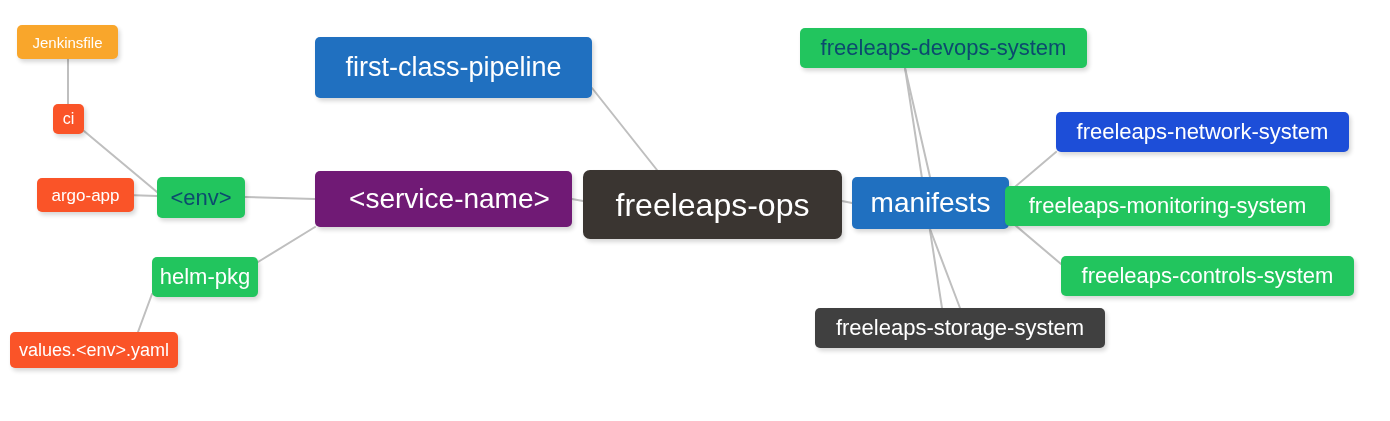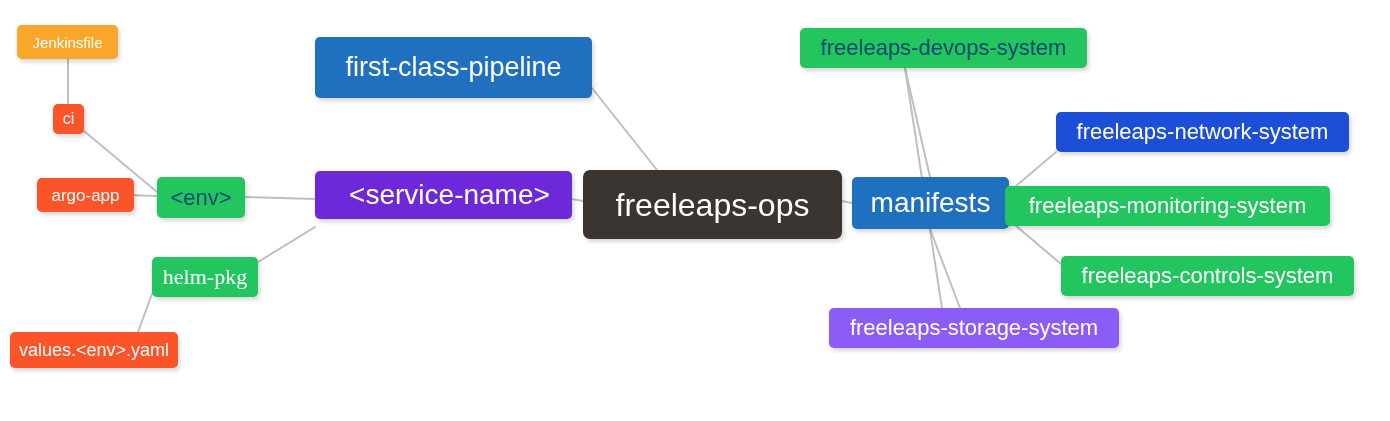--- a/index.html
+++ b/index.html
@@ -59,28 +59,28 @@
       <path d="M 152 294 L 138 332" stroke="#bfbfbf" stroke-width="2" fill="none" stroke-linecap="round"></path>
       <path d="M 930 177 L 905 68" stroke="#bfbfbf" stroke-width="2" fill="none" stroke-linecap="round"></path>
       <path d="M 1009 192 L 1056 152" stroke="#bfbfbf" stroke-width="2" fill="none" stroke-linecap="round"></path>
       <path d="M 1009 206 L 1049 206" stroke="#bfbfbf" stroke-width="2" fill="none" stroke-linecap="round"></path>
       <path d="M 1009 220 L 1061 264" stroke="#bfbfbf" stroke-width="2" fill="none" stroke-linecap="round"></path>
       <path d="M 930 229 L 960 308" stroke="#bfbfbf" stroke-width="2" fill="none" stroke-linecap="round"></path>
       <path d="M 905 68 L 942 308" stroke="#bfbfbf" stroke-width="2" fill="none" stroke-linecap="round"></path>
     </svg>
   <div id="node-layer">
       <div class="node root" style="left: 583px; top: 170px; width: 259px; height: 69px; background: rgb(58, 53, 49); font-size: 32px; color: rgb(255, 255, 255);">freeleaps-ops</div>
-      <div class="node" style="left: 315px; top: 171px; width: 257px; height: 48px; background: #6d28d9; font-size: 28px; color: rgb(255, 255, 255); padding-left: 22px;">&lt;service-name&gt;</div>
+      <div class="node" style="left: 315px; top: 171px; width: 257px; height: 56px; background: #701a75; font-size: 28px; color: rgb(255, 255, 255); padding-left: 22px;">&lt;service-name&gt;</div>
       <div class="node" style="left: 852px; top: 177px; width: 157px; height: 52px; background: rgb(32, 112, 192); font-size: 28px; color: rgb(255, 255, 255);">manifests</div>
       <div class="node" style="left: 315px; top: 37px; width: 277px; height: 61px; background: rgb(32, 112, 192); font-size: 27px; color: rgb(255, 255, 255);">first-class-pipeline</div>
       <div class="node" style="left: 157px; top: 177px; width: 88px; height: 41px; background: rgb(34, 197, 94); font-size: 22px; color: #0c4a6e;">&lt;env&gt;</div>
-      <div class="node" style="left: 152px; top: 257px; width: 106px; height: 40px; background: rgb(34, 197, 94); font-size: 22px; color: rgb(255, 255, 255); font-family: Liberation Serif, serif;">helm-pkg</div>
+      <div class="node" style="left: 152px; top: 257px; width: 106px; height: 40px; background: rgb(34, 197, 94); font-size: 22px; color: rgb(255, 255, 255);">helm-pkg</div>
       <div class="node" style="left: 53px; top: 104px; width: 31px; height: 30px; background: rgb(250, 84, 40); font-size: 16px; color: rgb(255, 255, 255);">ci</div>
       <div class="node" style="left: 17px; top: 25px; width: 101px; height: 34px; background: rgb(249, 166, 43); font-size: 15px; color: rgb(255, 255, 255);">Jenkinsfile</div>
       <div class="node" style="left: 30px; top: 178px; width: 97px; height: 34px; background: rgb(250, 84, 40); font-size: 17px; color: rgb(255, 255, 255); margin-left: 7px;">argo-app</div>
       <div class="node" style="left: 10px; top: 332px; width: 168px; height: 36px; background: rgb(250, 84, 40); font-size: 18px; color: rgb(255, 255, 255);">values.&lt;env&gt;.yaml</div>
       <div class="node" style="left: 800px; top: 28px; width: 287px; height: 40px; background: rgb(34, 197, 94); font-size: 22px; color: #0c4a6e;">freeleaps-devops-system</div>
       <div class="node" style="left: 1056px; top: 112px; width: 293px; height: 40px; background: #1d4ed8; font-size: 22px; color: rgb(255, 255, 255);">freeleaps-network-system</div>
       <div class="node" style="left: 1005px; top: 186px; width: 325px; height: 40px; background: rgb(34, 197, 94); font-size: 22px; color: rgb(255, 255, 255);">freeleaps-monitoring-system</div>
       <div class="node" style="left: 1061px; top: 256px; width: 293px; height: 40px; background: rgb(34, 197, 94); font-size: 22px; color: rgb(255, 255, 255);">freeleaps-controls-system</div>
-      <div class="node" style="left: 815px; top: 308px; width: 290px; height: 40px; background: #8b5cf6; font-size: 22px; color: rgb(255, 255, 255); margin-left: 14px;">freeleaps-storage-system</div>
+      <div class="node" style="left: 815px; top: 308px; width: 290px; height: 40px; background: #404040; font-size: 22px; color: rgb(255, 255, 255);">freeleaps-storage-system</div>
     </div>
 </div>
 
 </body></html>

